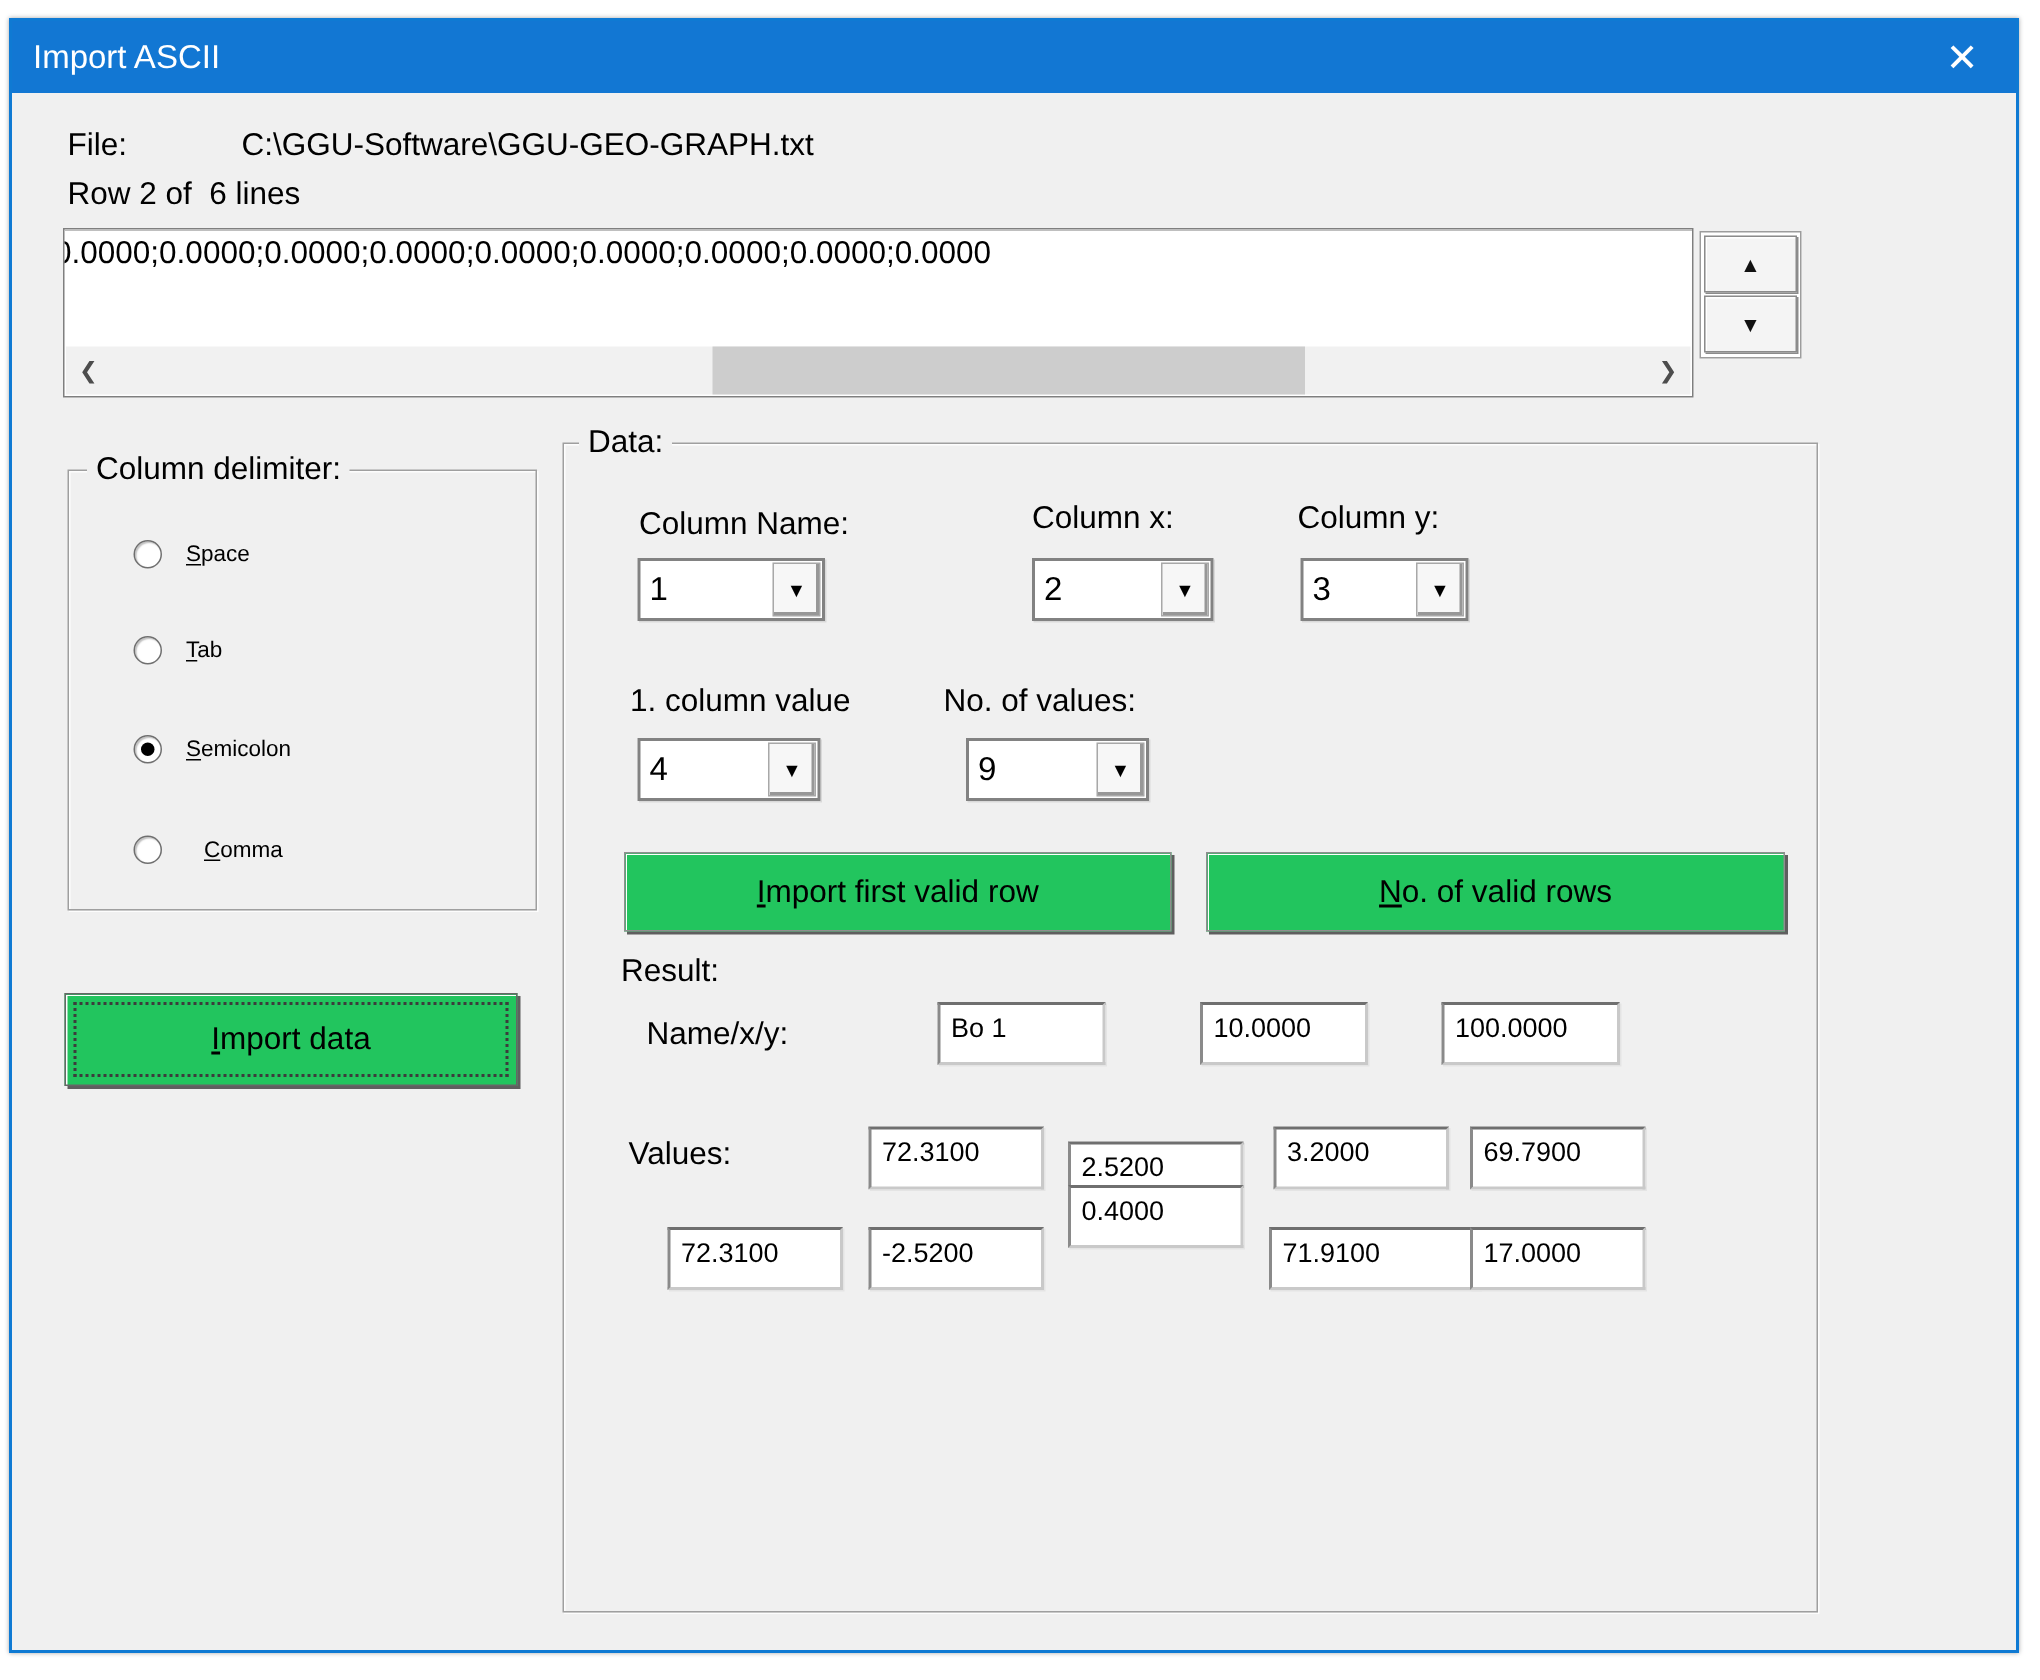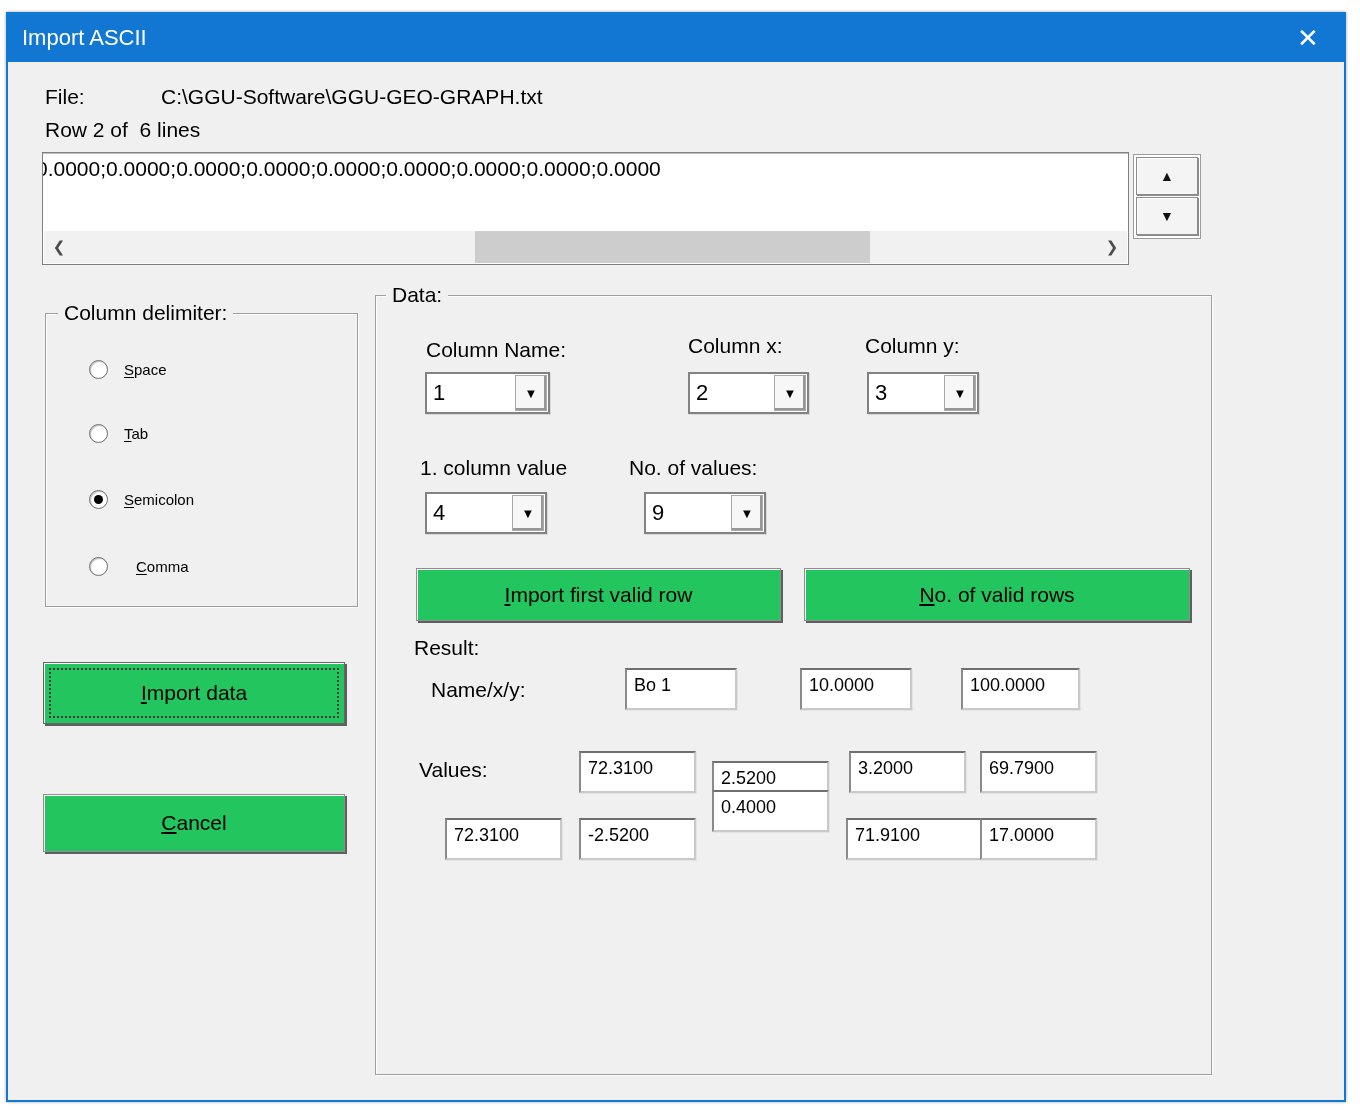--- a/index.html
+++ b/index.html
@@ -140,23 +140,20 @@
       <div class="radio-row" style="top:239px;gap:12px;">
         <span class="radio-circle"></span>
         <span class="radio-label"><span class="accel">C</span><span>omma</span></span>
       </div>
     </div>
 
     <div class="btn btn-default btn-import">
       <span class="focus-ring"></span>
       <span><span class="accel">I</span><span>mport data</span></span>
     </div>
-    <div class="btn btn-cancel">
-      <span><span class="accel">C</span><span>ancel</span></span>
-    </div>
 
     <div class="groupbox gb-data">
       <span class="groupbox-title" style="left:10px;">Data:</span>
 
       <span class="lbl" style="left:50px; top:42px;">Column Name:</span>
       <span class="lbl" style="left:312px; top:38px;">Column x:</span>
       <span class="lbl" style="left:489px; top:38px;">Column y:</span>
 
       <div class="combo" style="left:49px; top:76px; width:125px;">
         <span class="combo-value">1</span>

